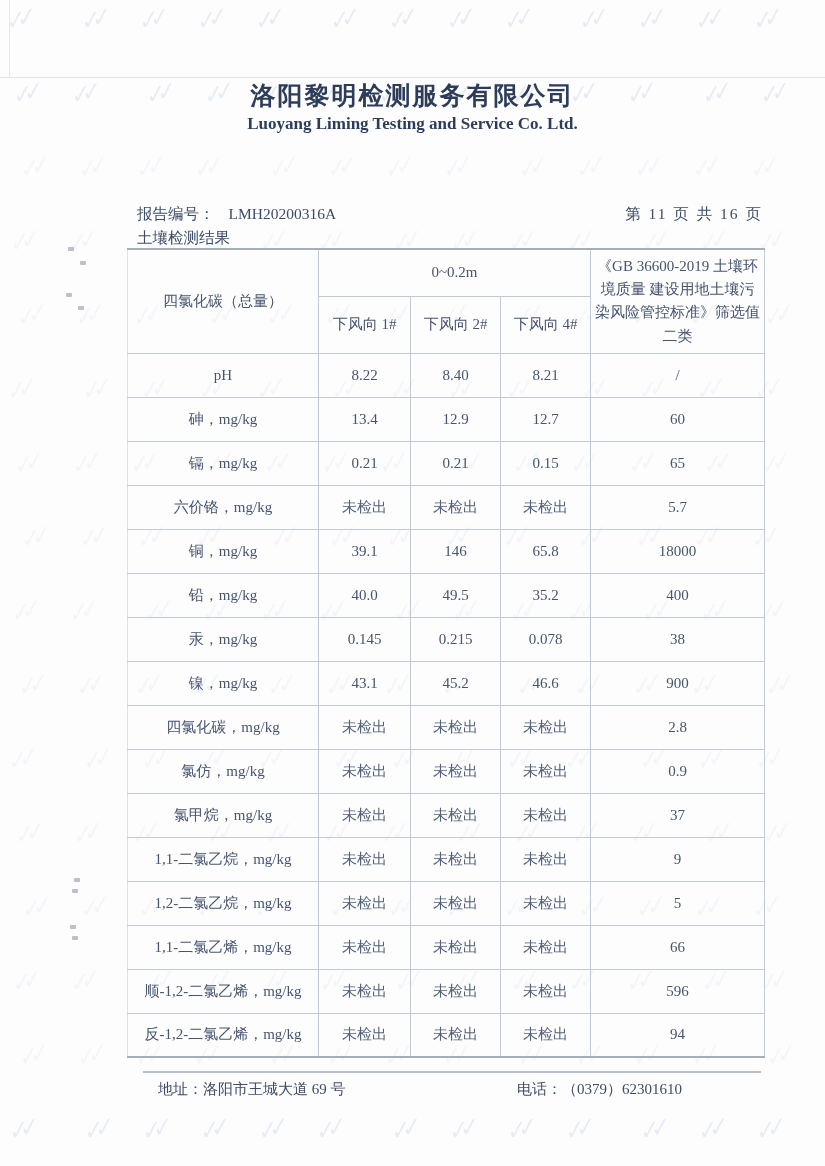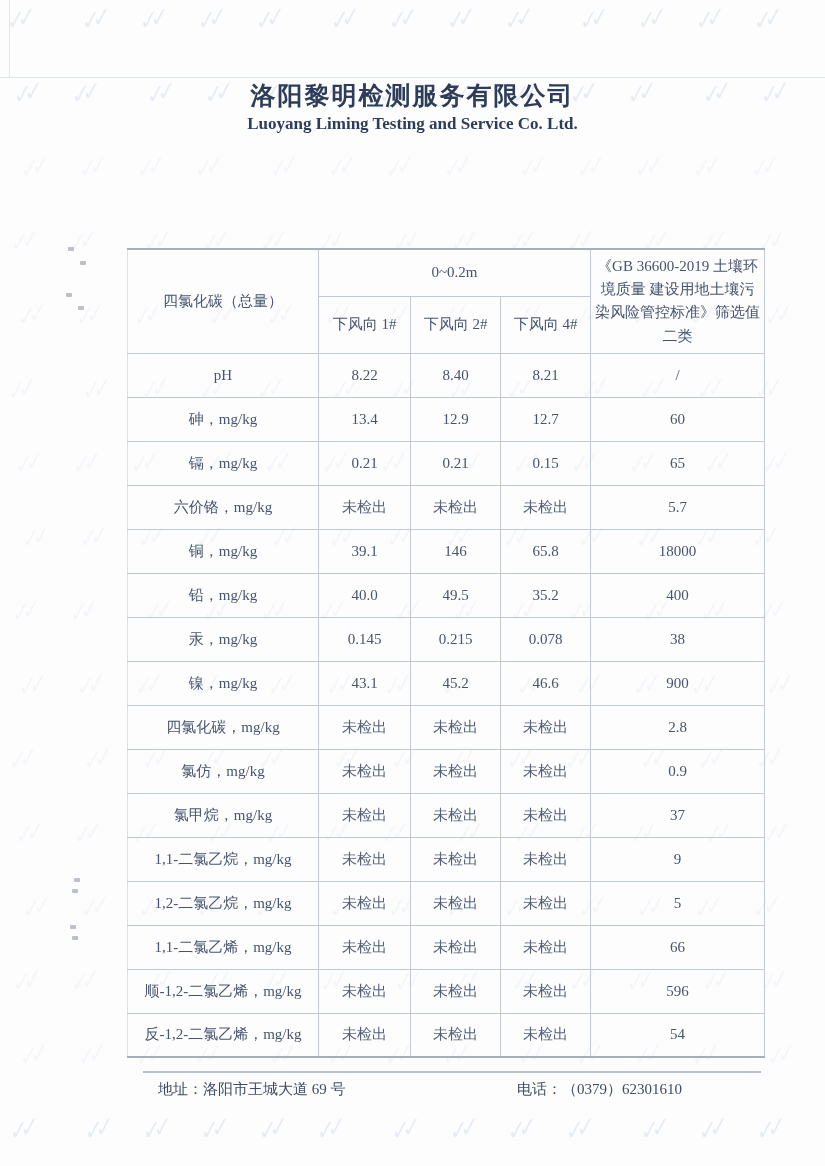--- a/index.html
+++ b/index.html
@@ -295,20 +295,29 @@
     <div class="speck" style="left:74px;top:878px;"></div>
     <div class="speck" style="left:72px;top:889px;"></div>
     <div class="speck" style="left:70px;top:925px;"></div>
     <div class="speck" style="left:72px;top:936px;"></div>
 
     <div class="header">
       <div class="company-cn">洛阳黎明检测服务有限公司</div>
       <div class="company-en">Luoyang Liming Testing and Service Co. Ltd.</div>
     </div>
 
+    <div class="meta">
+      <div class="meta-row">
+        <span>
+          <span>报告编号：</span><span class="report-no-value">LMH20200316A</span>
+        </span>
+        <span class="page-indicator">第 11 页 共 16 页</span>
+      </div>
+      <div class="section-title">土壤检测结果</div>
+    </div>
 
     <div class="table-wrap">
       <table class="report">
         <colgroup>
           <col style="width:191px">
             <col style="width:92px">
             <col style="width:90px">
             <col style="width:90px">
             <col style="width:174px">
         </colgroup>
@@ -428,21 +437,21 @@
               <td class="nd">未检出</td>
               <td class="nd">未检出</td>
               <td class="nd">未检出</td>
               <td>596</td>
             </tr>
             <tr class="data-row">
               <td>反-1,2-二氯乙烯，mg/kg</td>
               <td class="nd">未检出</td>
               <td class="nd">未检出</td>
               <td class="nd">未检出</td>
-              <td>54</td>
+              <td>94</td>
             </tr>
           </tbody>
       </table>
     </div>
 
     <div class="footer-line"></div>
     <div class="footer-address">地址：洛阳市王城大道 69 号</div>
     <div class="footer-phone">电话：（0379）62301610</div>
 
   </div>

